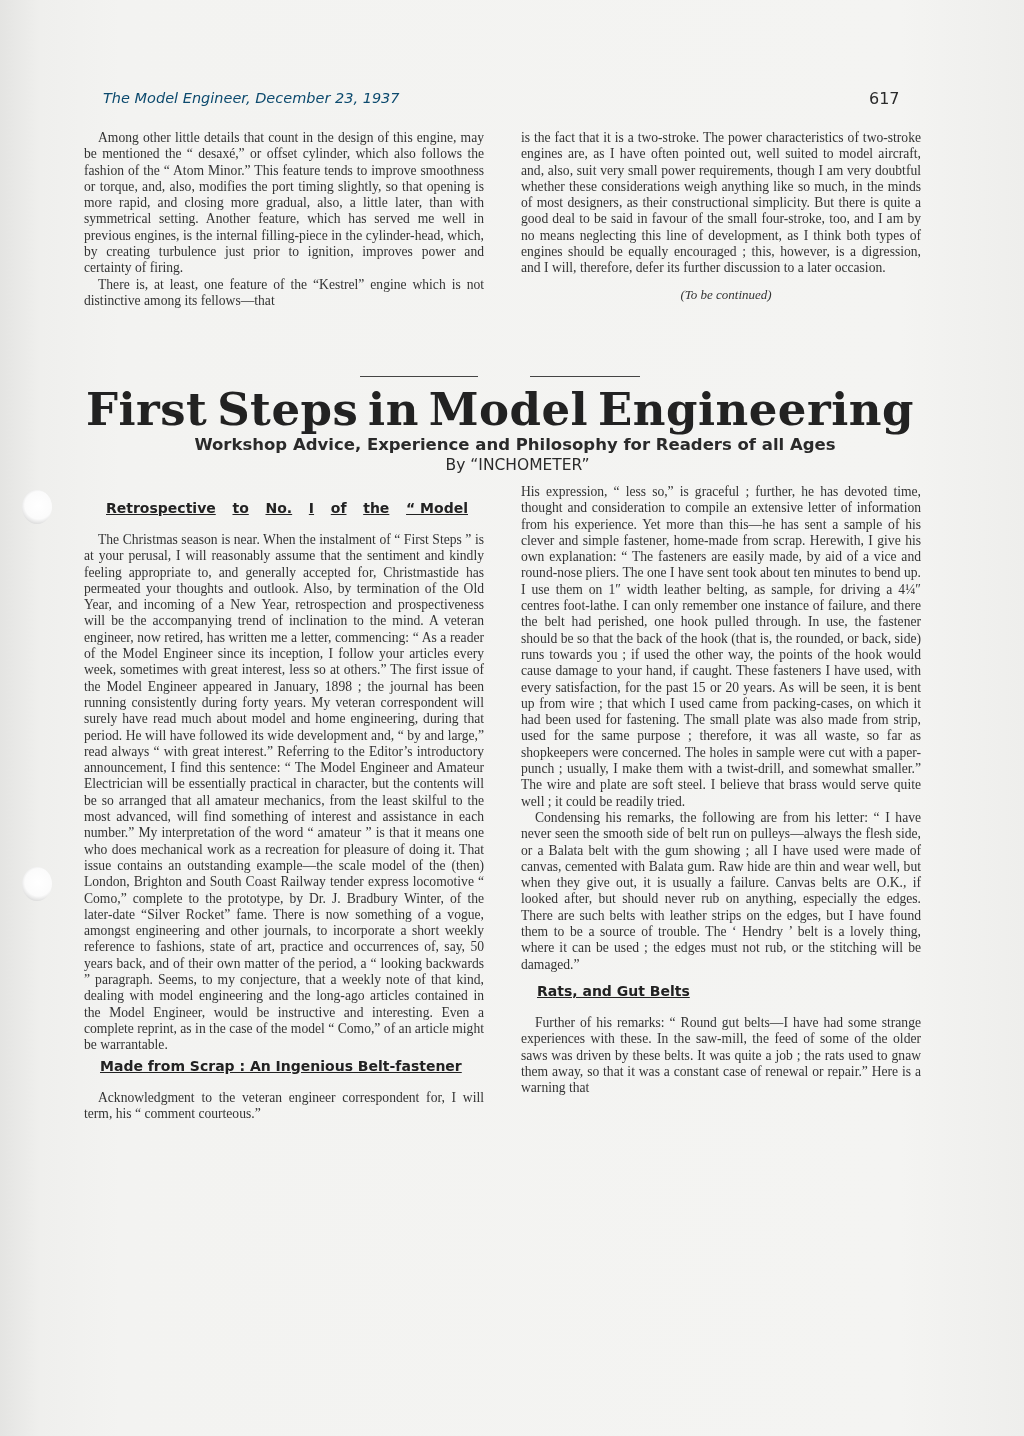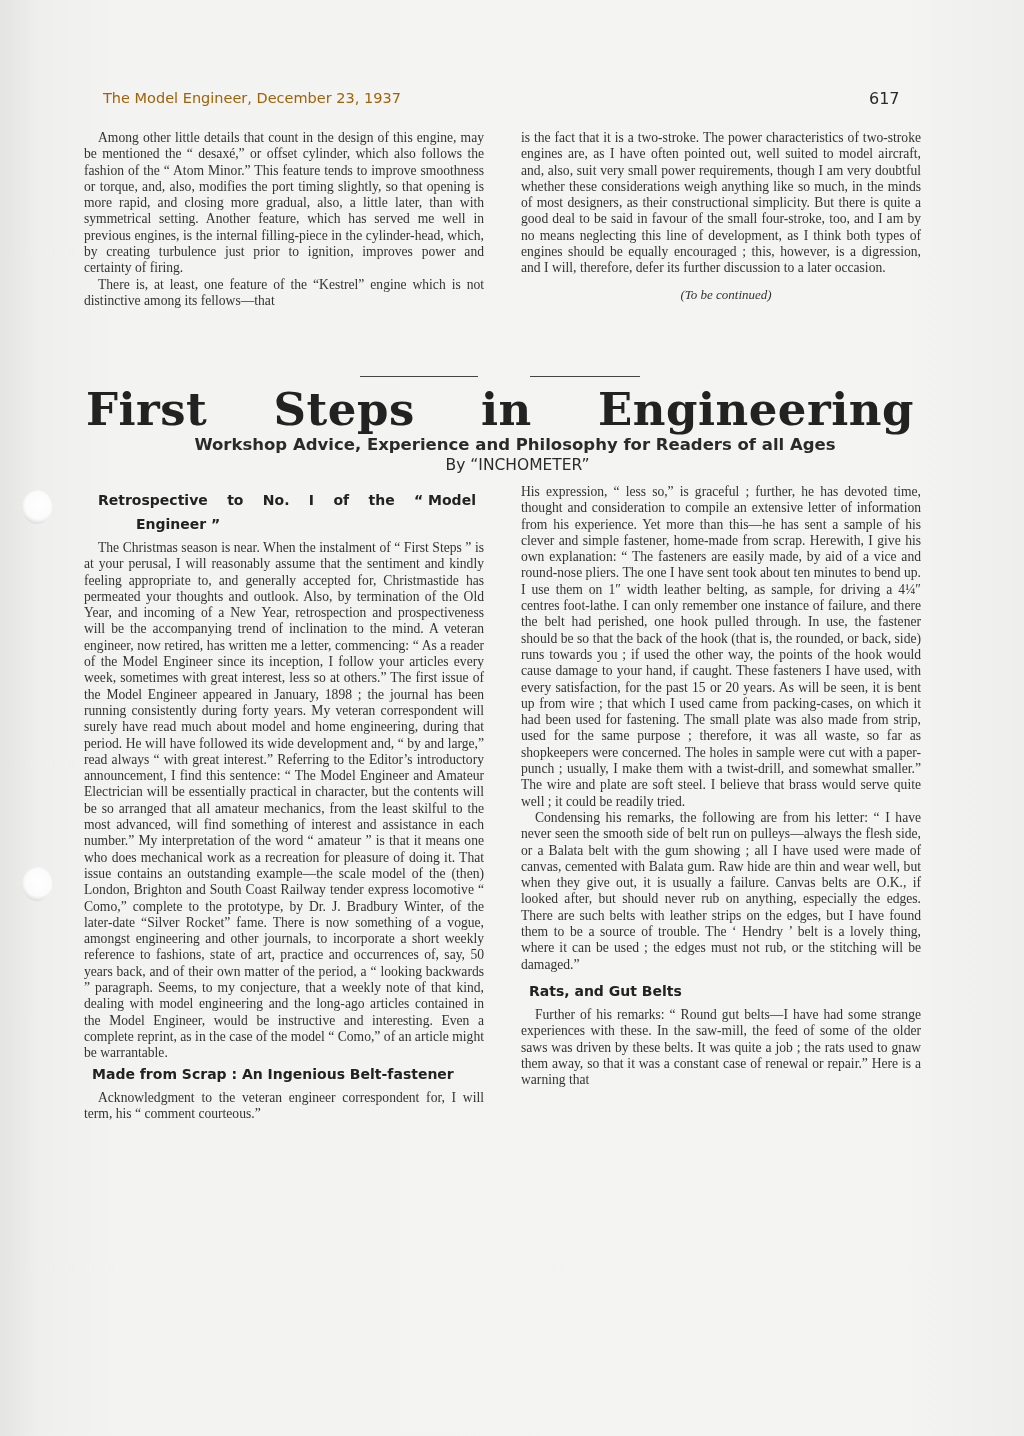--- a/index.html
+++ b/index.html
@@ -13,21 +13,21 @@
   }
   .hole {
     position: absolute; left: 22px; width: 30px; height: 34px; border-radius: 50%;
     background: radial-gradient(circle at 55% 45%, #ffffff 0%, #fbfbfb 55%, #d6d6d6 80%, #9a9a9a 100%);
   }
   .hole.h1 { top: 490px; }
   .hole.h2 { top: 867px; }
   .running-head {
     position: absolute; top: 90px; left: 103px;
     font-family: "DejaVu Sans", "Liberation Sans", sans-serif;
-    font-size: 14.5px; color: #a16207;
+    font-style: italic; font-size: 14.5px; color: #0c4a6e;
   }
   .page-number {
     position: absolute; top: 89px; left: 869px;
     font-family: "DejaVu Sans", "Liberation Sans", sans-serif;
     font-size: 16px; color: #2b2b2b; text-align: right;
   }
   .col {
     position: absolute; width: 400px;
     font-family: "Liberation Serif", "DejaVu Serif", serif;
     font-size: 13.6px; line-height: 16.3px; text-align: justify;
@@ -58,21 +58,21 @@
   .byline {
     position: absolute; top: 456px; left: 0; width: 1024px; text-align: center;
     font-family: "DejaVu Sans", "Liberation Sans", sans-serif;
     font-size: 15.5px; color: #2a2a2a; padding-left: 11px; box-sizing: border-box;
   }
   .main-left { left: 84px; top: 484px; }
   .main-right { left: 521px; top: 484px; }
   .section-head {
     font-family: "DejaVu Sans", "Liberation Sans", sans-serif;
     font-weight: bold; font-size: 14px; line-height: 16px; color: #222;
-    text-align: left; margin: 8px;
+    text-align: left; margin: 16px; text-decoration: underline;
   }
   .section-head.first { display: flex; justify-content: space-between; padding-left: 6px; }
   .section-head.cont { padding-left: 44px; }
   .section-head.mid { margin-top: 4px; }
   .section-head.spaced { margin-top: 10px; }
 </style>
 </head>
 <body>
 
 <div class="hole h1"></div>
@@ -91,36 +91,36 @@
   <div class="continued">(To be continued)</div>
 </div>
 
 <div class="rule r1"></div>
 <div class="rule r2"></div>
 
 <h1 class="headline" style="margin:0;">
   <span>First</span>
   <span>Steps</span>
   <span>in</span>
+  <span>Model</span>
   <span>Engineering</span>
 </h1>
 <div class="subhead">Workshop Advice, Experience and Philosophy for Readers of all Ages</div>
 <div class="byline">By “INCHOMETER”</div>
 
 <div class="col main-left">
   <div class="section-head first">
     <span>Retrospective</span>
     <span>to</span>
     <span>No.</span>
     <span>I</span>
     <span>of</span>
     <span>the</span>
     <span>“ Model</span>
   </div>
-  <div class="section-head cont">Engineer ”</div>
   <p>The Christmas season is near. When the instalment of “ First Steps ” is at your perusal, I will reasonably assume that the sentiment and kindly feeling appropriate to, and generally accepted for, Christmastide has permeated your thoughts and outlook. Also, by termination of the Old Year, and incoming of a New Year, retrospection and prospectiveness will be the accompanying trend of inclination to the mind. A veteran engineer, now retired, has written me a letter, commencing: “ As a reader of the Model Engineer since its inception, I follow your articles every week, sometimes with great interest, less so at others.” The first issue of the Model Engineer appeared in January, 1898 ; the journal has been running consistently during forty years. My veteran correspondent will surely have read much about model and home engineering, during that period. He will have followed its wide development and, “ by and large,” read always “ with great interest.” Referring to the Editor’s introductory announcement, I find this sentence: “ The Model Engineer and Amateur Electrician will be essentially practical in character, but the contents will be so arranged that all amateur mechanics, from the least skilful to the most advanced, will find something of interest and assistance in each number.” My interpretation of the word “ amateur ” is that it means one who does mechanical work as a recreation for pleasure of doing it. That issue contains an outstanding example—the scale model of the (then) London, Brighton and South Coast Railway tender express locomotive “ Como,” complete to the prototype, by Dr. J. Bradbury Winter, of the later-date “Silver Rocket” fame. There is now something of a vogue, amongst engineering and other journals, to incorporate a short weekly reference to fashions, state of art, practice and occurrences of, say, 50 years back, and of their own matter of the period, a “ looking backwards ” paragraph. Seems, to my conjecture, that a weekly note of that kind, dealing with model engineering and the long-ago articles contained in the Model Engineer, would be instructive and interesting. Even a complete reprint, as in the case of the model “ Como,” of an article might be warrantable.</p>
   <div class="section-head mid">Made from Scrap : An Ingenious Belt-fastener</div>
   <p>Acknowledgment to the veteran engineer correspondent for, I will term, his “ comment courteous.”</p>
 </div>
 
 <div class="col main-right">
   <p class="noind">His expression, “ less so,” is graceful ; further, he has devoted time, thought and consideration to compile an extensive letter of information from his experience. Yet more than this—he has sent a sample of his clever and simple fastener, home-made from scrap. Herewith, I give his own explanation: “ The fasteners are easily made, by aid of a vice and round-nose pliers. The one I have sent took about ten minutes to bend up. I use them on 1″ width leather belting, as sample, for driving a 4¼″ centres foot-lathe. I can only remember one instance of failure, and there the belt had perished, one hook pulled through. In use, the fastener should be so that the back of the hook (that is, the rounded, or back, side) runs towards you ; if used the other way, the points of the hook would cause damage to your hand, if caught. These fasteners I have used, with every satisfaction, for the past 15 or 20 years. As will be seen, it is bent up from wire ; that which I used came from packing-cases, on which it had been used for fastening. The small plate was also made from strip, used for the same purpose ; therefore, it was all waste, so far as shopkeepers were concerned. The holes in sample were cut with a paper-punch ; usually, I make them with a twist-drill, and somewhat smaller.” The wire and plate are soft steel. I believe that brass would serve quite well ; it could be readily tried.</p>
   <p>Condensing his remarks, the following are from his letter: “ I have never seen the smooth side of belt run on pulleys—always the flesh side, or a Balata belt with the gum showing ; all I have used were made of canvas, cemented with Balata gum. Raw hide are thin and wear well, but when they give out, it is usually a failure. Canvas belts are O.K., if looked after, but should never rub on anything, especially the edges. There are such belts with leather strips on the edges, but I have found them to be a source of trouble. The ‘ Hendry ’ belt is a lovely thing, where it can be used ; the edges must not rub, or the stitching will be damaged.”</p>
   <div class="section-head spaced">Rats, and Gut Belts</div>
   <p>Further of his remarks: “ Round gut belts—I have had some strange experiences with these. In the saw-mill, the feed of some of the older saws was driven by these belts. It was quite a job ; the rats used to gnaw them away, so that it was a constant case of renewal or repair.” Here is a warning that</p>

